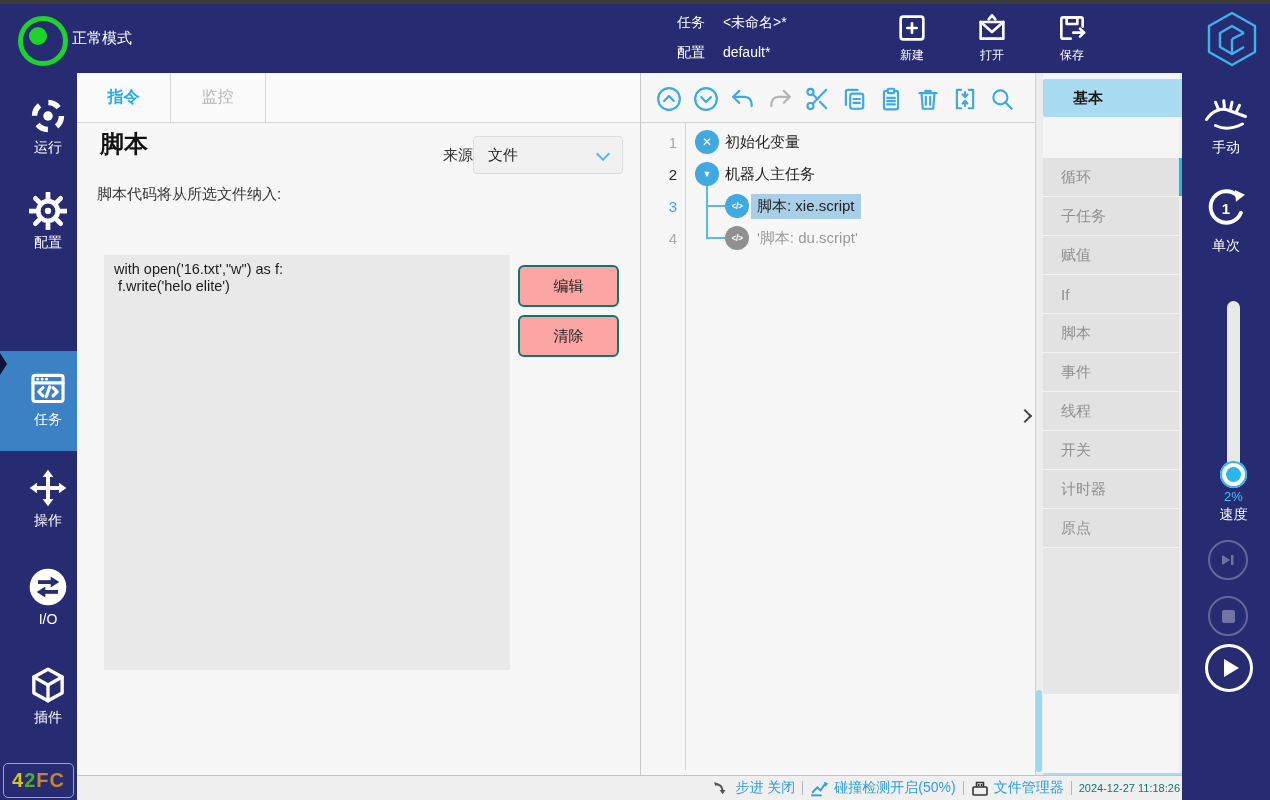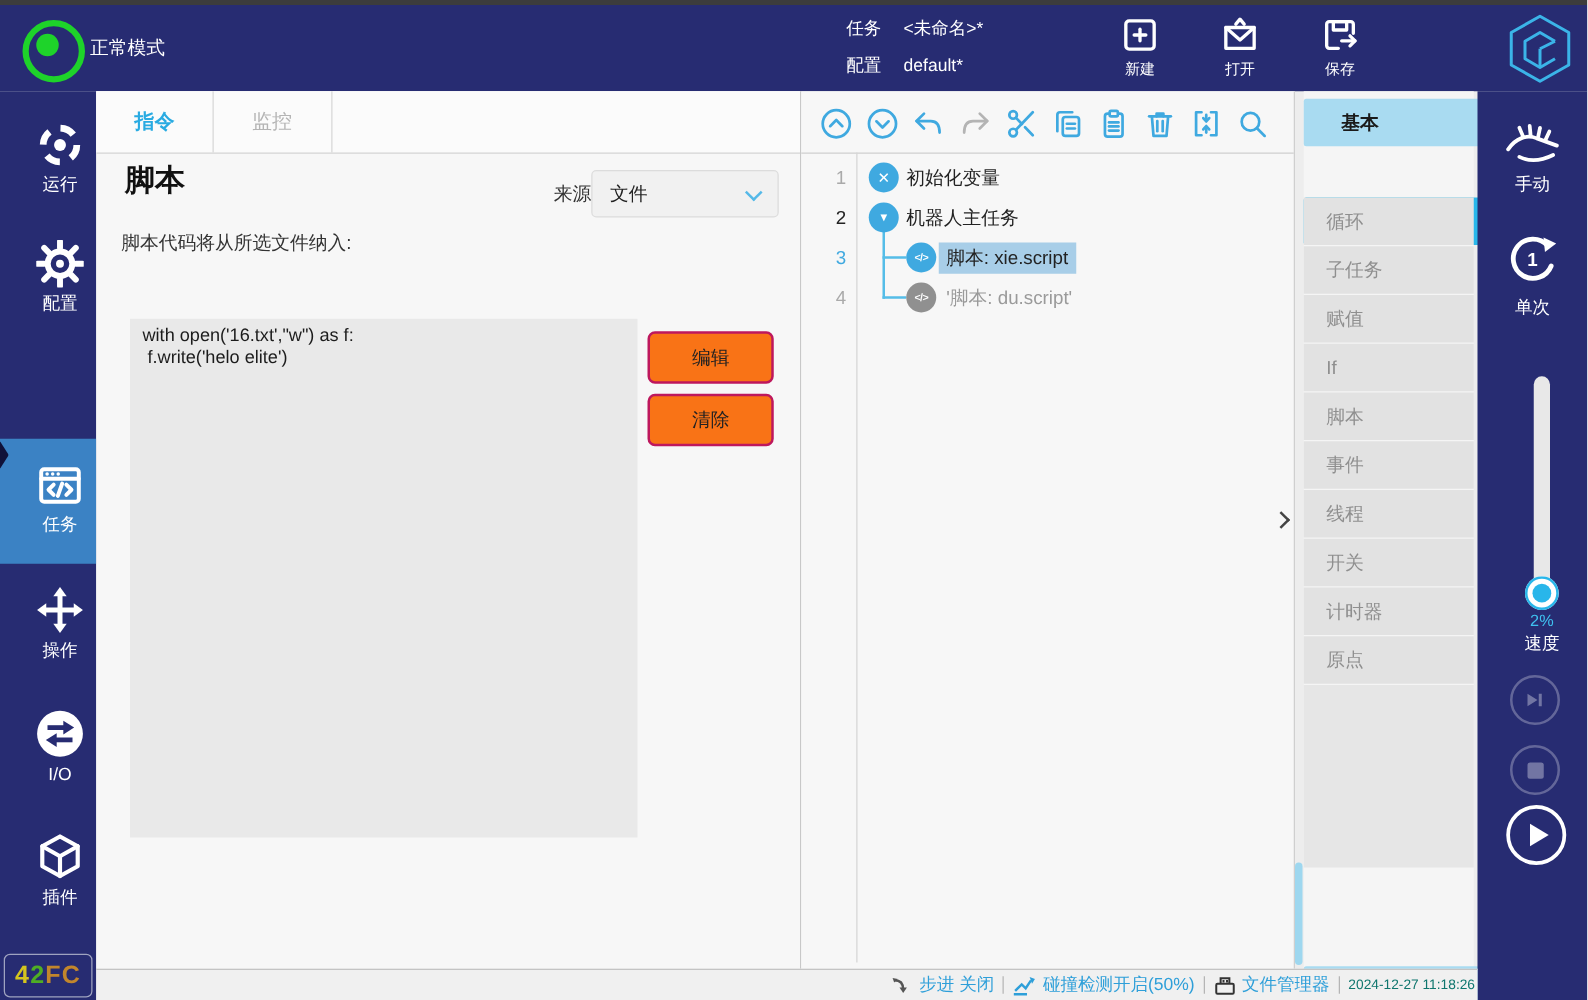--- a/index.html
+++ b/index.html
@@ -18,21 +18,21 @@
   .tab{height:49px;display:flex;align-items:center;justify-content:center;font-size:16px;border-right:1px solid #d8d8d8;}
   .node{width:24px;height:24px;border-radius:50%;background:#3fa9e0;color:#fff;display:flex;align-items:center;justify-content:center;font-weight:bold;}
   .treerow-label{font-size:15px;color:#222;}
   .num{width:36px;text-align:right;font-size:15px;}
   .item{height:38px;margin-bottom:1px;background:#e2e2e2;color:#8f8f8f;font-size:15px;
         display:flex;align-items:center;padding-left:18px;}
   .grouphdr{height:38px;display:flex;align-items:center;padding-left:30px;font-size:15px;font-weight:bold;
             color:#1a1a1a;background:#a9dbf1;border-radius:2px;position:relative;}
   .grouphdr .chevwrap{position:absolute;right:14px;top:0;bottom:0;display:flex;align-items:center;}
   .railbtn{border-radius:50%;display:flex;align-items:center;justify-content:center;}
-  .btn{background:#f97316;border:2px solid #be185d;border-radius:6px;font-size:15px;color:#222;
+  .btn{background:#fca5a5;border:2px solid #0f766e;border-radius:6px;font-size:15px;color:#222;
        display:flex;align-items:center;justify-content:center;cursor:pointer;}
   .vsep{width:1px;height:14px;background:#b5b5b5;margin:0 7px;}
   .sbtxt{color:#2e9fd9;font-size:14px;}
 </style>
 </head>
 <body>
 
 <div class="app">
 
   <div class="abs" style="left:0;top:0;width:1270px;height:4px;background:#3c3c3c;"></div>

